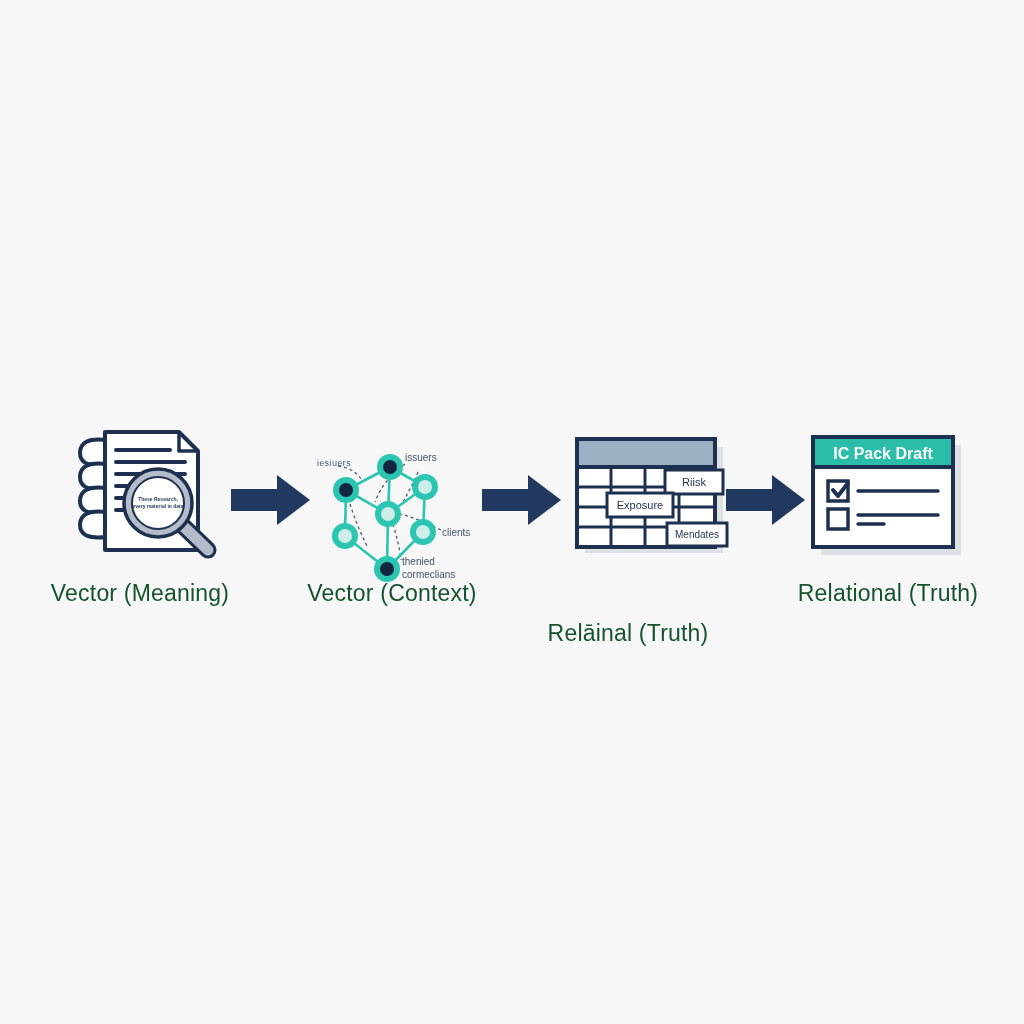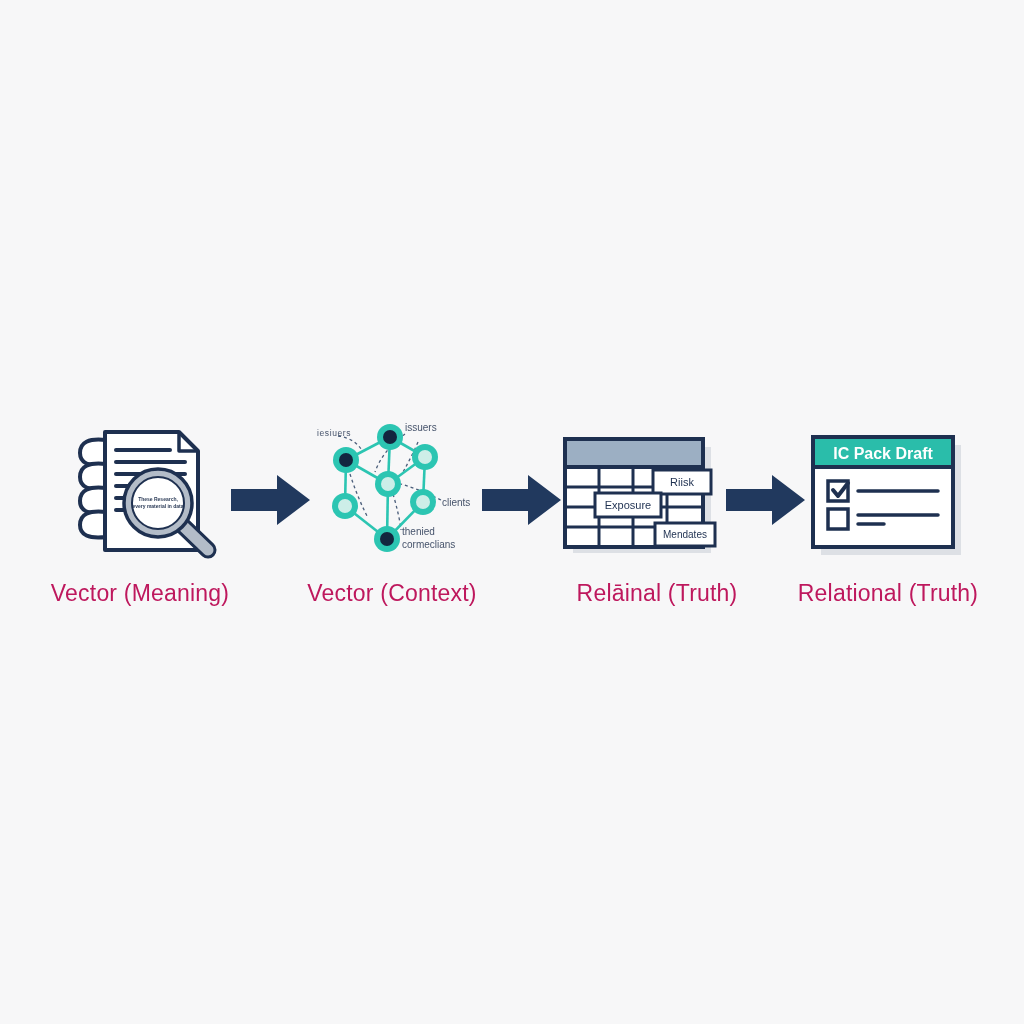--- a/index.html
+++ b/index.html
@@ -12,21 +12,21 @@
   }
   .canvas{position:absolute;inset:0;}
   .stage-icon{position:absolute;}
   .caption{
     position:absolute;
     top:580px;
     width:220px;
     text-align:center;
     font-size:23px;
     font-weight:500;
-    color:#be185d;
+    color:#14532d;
     letter-spacing:0.2px;
   }
   .arrow{position:absolute;top:472px;}
   svg text{font-family:"Liberation Sans", sans-serif;}
   .graph-label{fill:#46536b;font-size:10px;}
   .graph-label-sc{fill:#46536b;font-size:8.5px;letter-spacing:0.6px;}
   .overlay-label{fill:#1e3050;font-size:11px;}
   .mag-text{fill:#2c3c58;font-size:5px;font-weight:bold;}
 </style>
 </head>
@@ -66,21 +66,21 @@
     </svg>
   </div>
   <div class="caption" style="left:30px;">Vector (Meaning)</div>
 
   <div class="arrow" style="left:231px;">
     <svg width="80" height="56" viewBox="0 0 80 56">
       <polygon points="0,17 46,17 46,3 79,28 46,53 46,39 0,39" fill="#21395e"></polygon>
     </svg>
   </div>
 
-  <div class="stage-icon" style="left:305px;top:418px;width:175px;height:142px;">
+  <div class="stage-icon" style="left:305px;top:448px;width:175px;height:142px;">
     <svg width="175" height="142" viewBox="0 0 175 142">
 
       <g fill="none" stroke="#4a5d7a" stroke-width="1.3" stroke-dasharray="3 3">
         <path d="M33 18 Q50 20 58 34"></path>
         <path d="M100 16 Q78 32 70 54"></path>
         <path d="M113 24 Q106 40 98 54"></path>
         <path d="M136 82 Q116 72 96 66"></path>
         <path d="M45 56 Q52 78 62 98"></path>
         <path d="M88 76 Q94 96 96 112"></path>
       </g>
@@ -123,21 +123,21 @@
     </svg>
   </div>
   <div class="caption" style="left:282px;">Vector (Context)</div>
 
   <div class="arrow" style="left:482px;">
     <svg width="80" height="56" viewBox="0 0 80 56">
       <polygon points="0,17 46,17 46,3 79,28 46,53 46,39 0,39" fill="#21395e"></polygon>
     </svg>
   </div>
 
-  <div class="stage-icon" style="left:563px;top:437px;width:158px;height:122px;">
+  <div class="stage-icon" style="left:575px;top:437px;width:158px;height:122px;">
     <svg width="158" height="122" viewBox="0 0 158 122">
 
       <rect x="10" y="10" width="138" height="106" fill="#c9ced6" opacity="0.55"></rect>
 
       <rect x="2" y="30" width="138" height="80" fill="#ffffff" stroke="#1e3050" stroke-width="4"></rect>
 
       <rect x="2" y="2" width="138" height="28" fill="#9cafc3" stroke="#1e3050" stroke-width="4"></rect>
 
       <g stroke="#1e3050" stroke-width="3">
         <line x1="36" y1="30" x2="36" y2="110"></line>
@@ -151,21 +151,21 @@
       <g>
         <rect x="90" y="33" width="58" height="24" fill="#ffffff" stroke="#1e3050" stroke-width="3"></rect>
         <text class="overlay-label" x="119" y="49" text-anchor="middle">Riisk</text>
         <rect x="32" y="56" width="66" height="24" fill="#ffffff" stroke="#1e3050" stroke-width="3"></rect>
         <text class="overlay-label" x="65" y="72" text-anchor="middle">Exposure</text>
         <rect x="92" y="86" width="60" height="23" fill="#ffffff" stroke="#1e3050" stroke-width="3"></rect>
         <text class="overlay-label" x="122" y="101" text-anchor="middle" style="font-size:10px">Mendates</text>
       </g>
     </svg>
   </div>
-  <div class="caption" style="left:547px;">Relāinal (Truth)</div>
+  <div class="caption" style="left:518px;margin-top:40px;">Relāinal (Truth)</div>
 
   <div class="arrow" style="left:726px;">
     <svg width="80" height="56" viewBox="0 0 80 56">
       <polygon points="0,17 46,17 46,3 79,28 46,53 46,39 0,39" fill="#21395e"></polygon>
     </svg>
   </div>
 
   <div class="stage-icon" style="left:810px;top:434px;width:155px;height:127px;">
     <svg width="155" height="127" viewBox="0 0 155 127">
 

